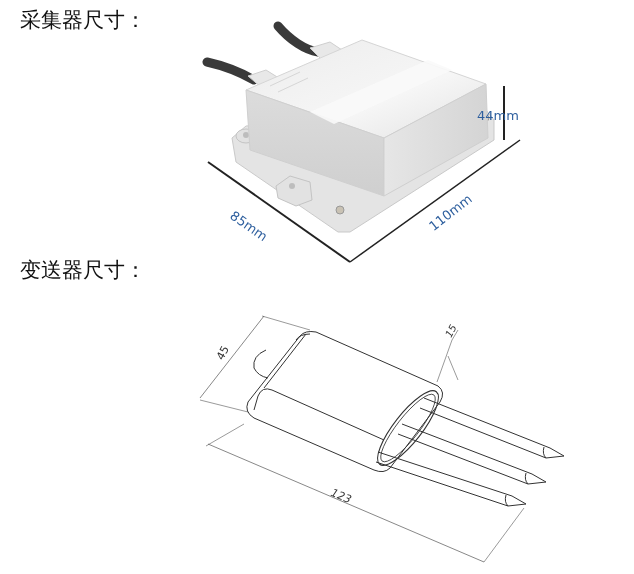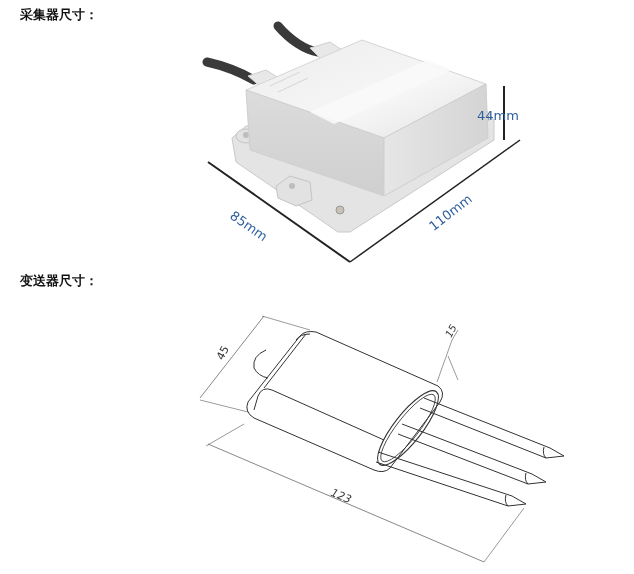--- a/index.html
+++ b/index.html
@@ -1,18 +1,18 @@
 <!DOCTYPE html>
 <html><head>
 <meta charset="utf-8">
 <style>
   html, body { margin: 0; padding: 0; background: #ffffff; }
   body { width: 634px; height: 574px; position: relative; overflow: hidden;
          font-family: "DejaVu Sans", sans-serif; }
-  .section-title { position: absolute; font-size: 13px; font-weight: bold; color: #111; letter-spacing: 0px; text-align: center; }
+  .section-title { position: absolute; font-size: 21px; font-weight: normal; color: #111; letter-spacing: 0px; text-align: center; }
   .figure { position: absolute; }
 </style>
 </head>
 <body>
 
 <div class="section-title" style="left:20px; top:6px;">采集器尺寸：</div>
 
 <div class="figure" style="left:200px; top:20px; width:360px; height:250px;">
   <svg width="360" height="250" viewBox="200 20 360 250" xmlns="http://www.w3.org/2000/svg">
     <defs>
@@ -61,21 +61,21 @@
 
     <line x1="504" y1="86" x2="504" y2="140" stroke="#222" stroke-width="2"></line>
     <line x1="208" y1="162" x2="350" y2="262" stroke="#222" stroke-width="2"></line>
     <line x1="350" y1="262" x2="520" y2="140" stroke="#222" stroke-width="1.5"></line>
   </svg>
 </div>
 <div style="position:absolute; left:477px; top:108px; font-size:13px; color:#2e5f9e;">44mm</div>
 <div style="position:absolute; left:236px; top:208px; font-size:13px; color:#2e5f9e; transform:rotate(35deg); transform-origin:left top;">85mm</div>
 <div style="position:absolute; left:426px; top:222px; font-size:13px; color:#2e5f9e; transform:rotate(-38deg); transform-origin:left top;">110mm</div>
 
-<div class="section-title" style="left:20px; top:272px;">变送器尺寸：</div>
+<div class="section-title" style="left:20px; top:256px;">变送器尺寸：</div>
 
 <div class="figure" style="left:190px; top:300px; width:400px; height:274px;">
   <svg width="400" height="274" viewBox="190 300 400 274" xmlns="http://www.w3.org/2000/svg" fill="none" stroke="#333" stroke-width="1">
 
     <line x1="262" y1="316" x2="310" y2="330" stroke="#555" stroke-width="0.6"></line>
     <line x1="200" y1="400" x2="248" y2="412" stroke="#555" stroke-width="0.6"></line>
     <line x1="200" y1="398" x2="264" y2="316" stroke="#555" stroke-width="0.7"></line>
 
     <line x1="437" y1="382" x2="452" y2="340" stroke="#555" stroke-width="0.6"></line>
     <line x1="452" y1="340" x2="458" y2="330" stroke="#555" stroke-width="0.6"></line>

